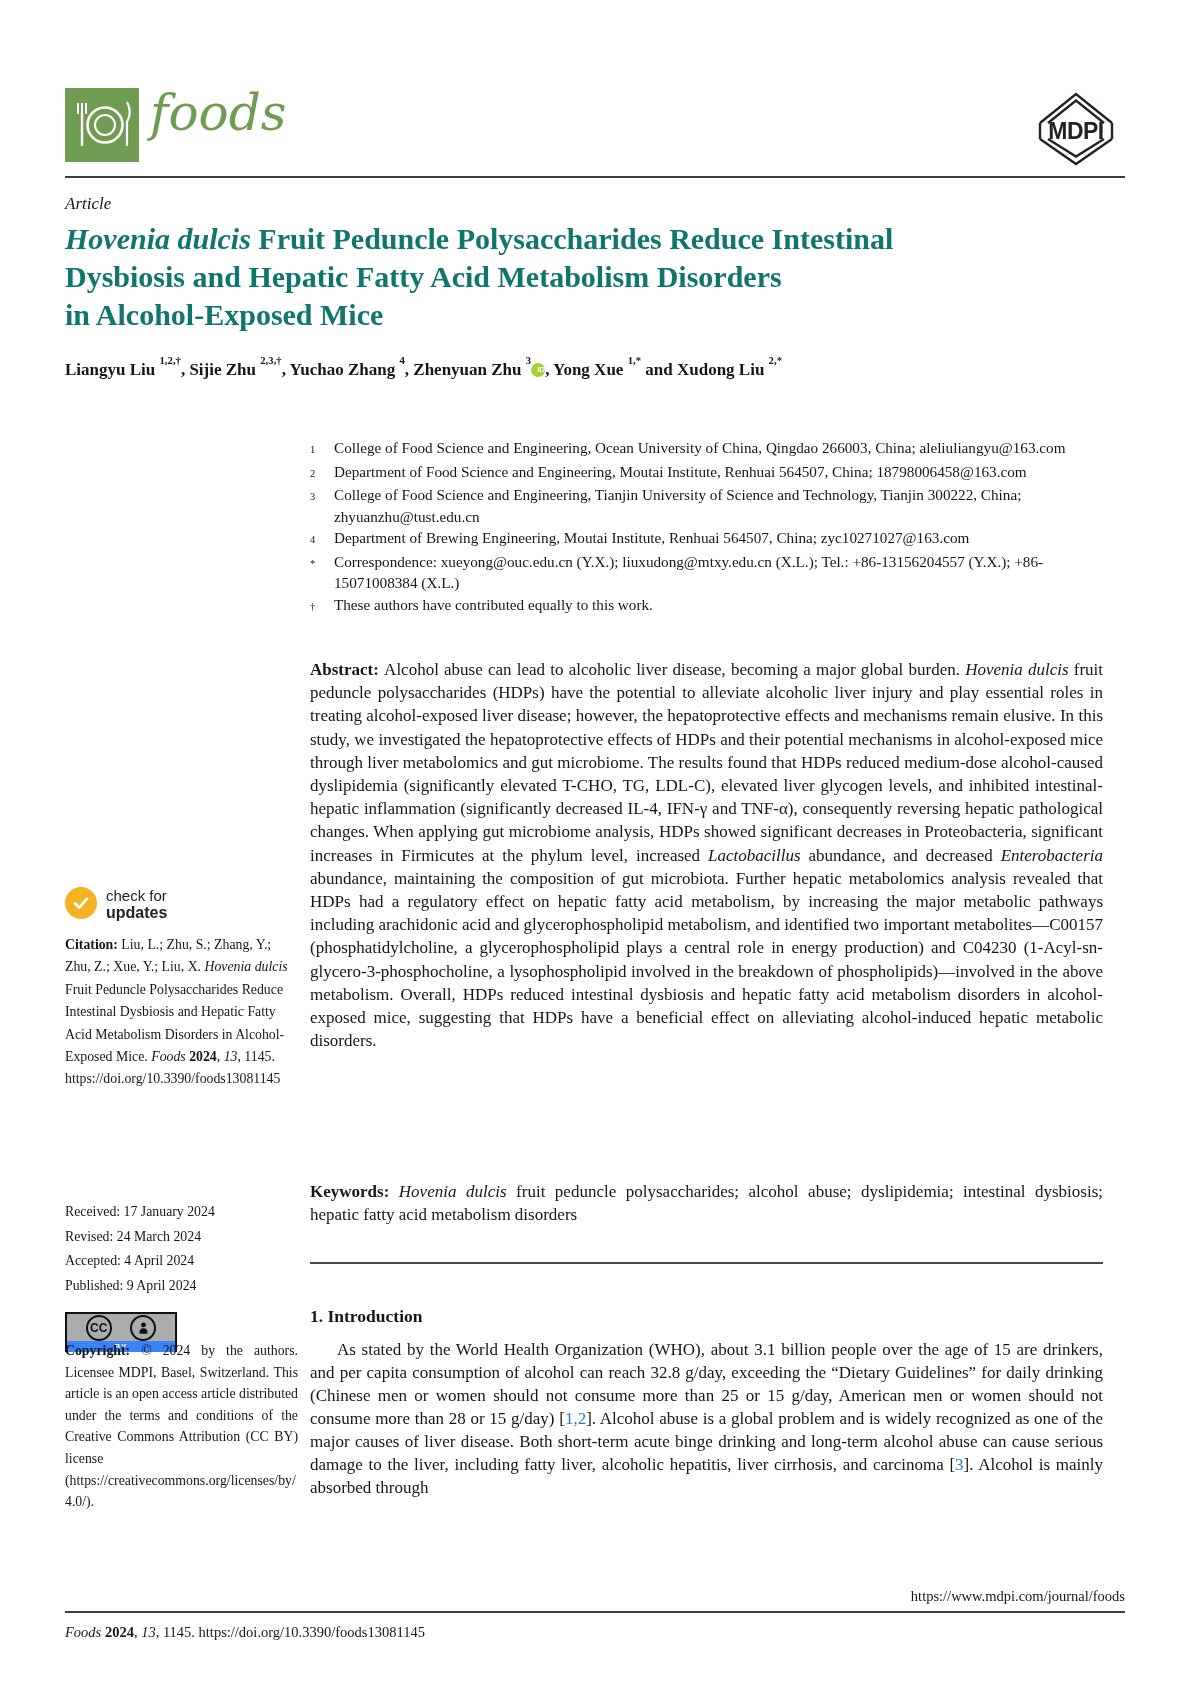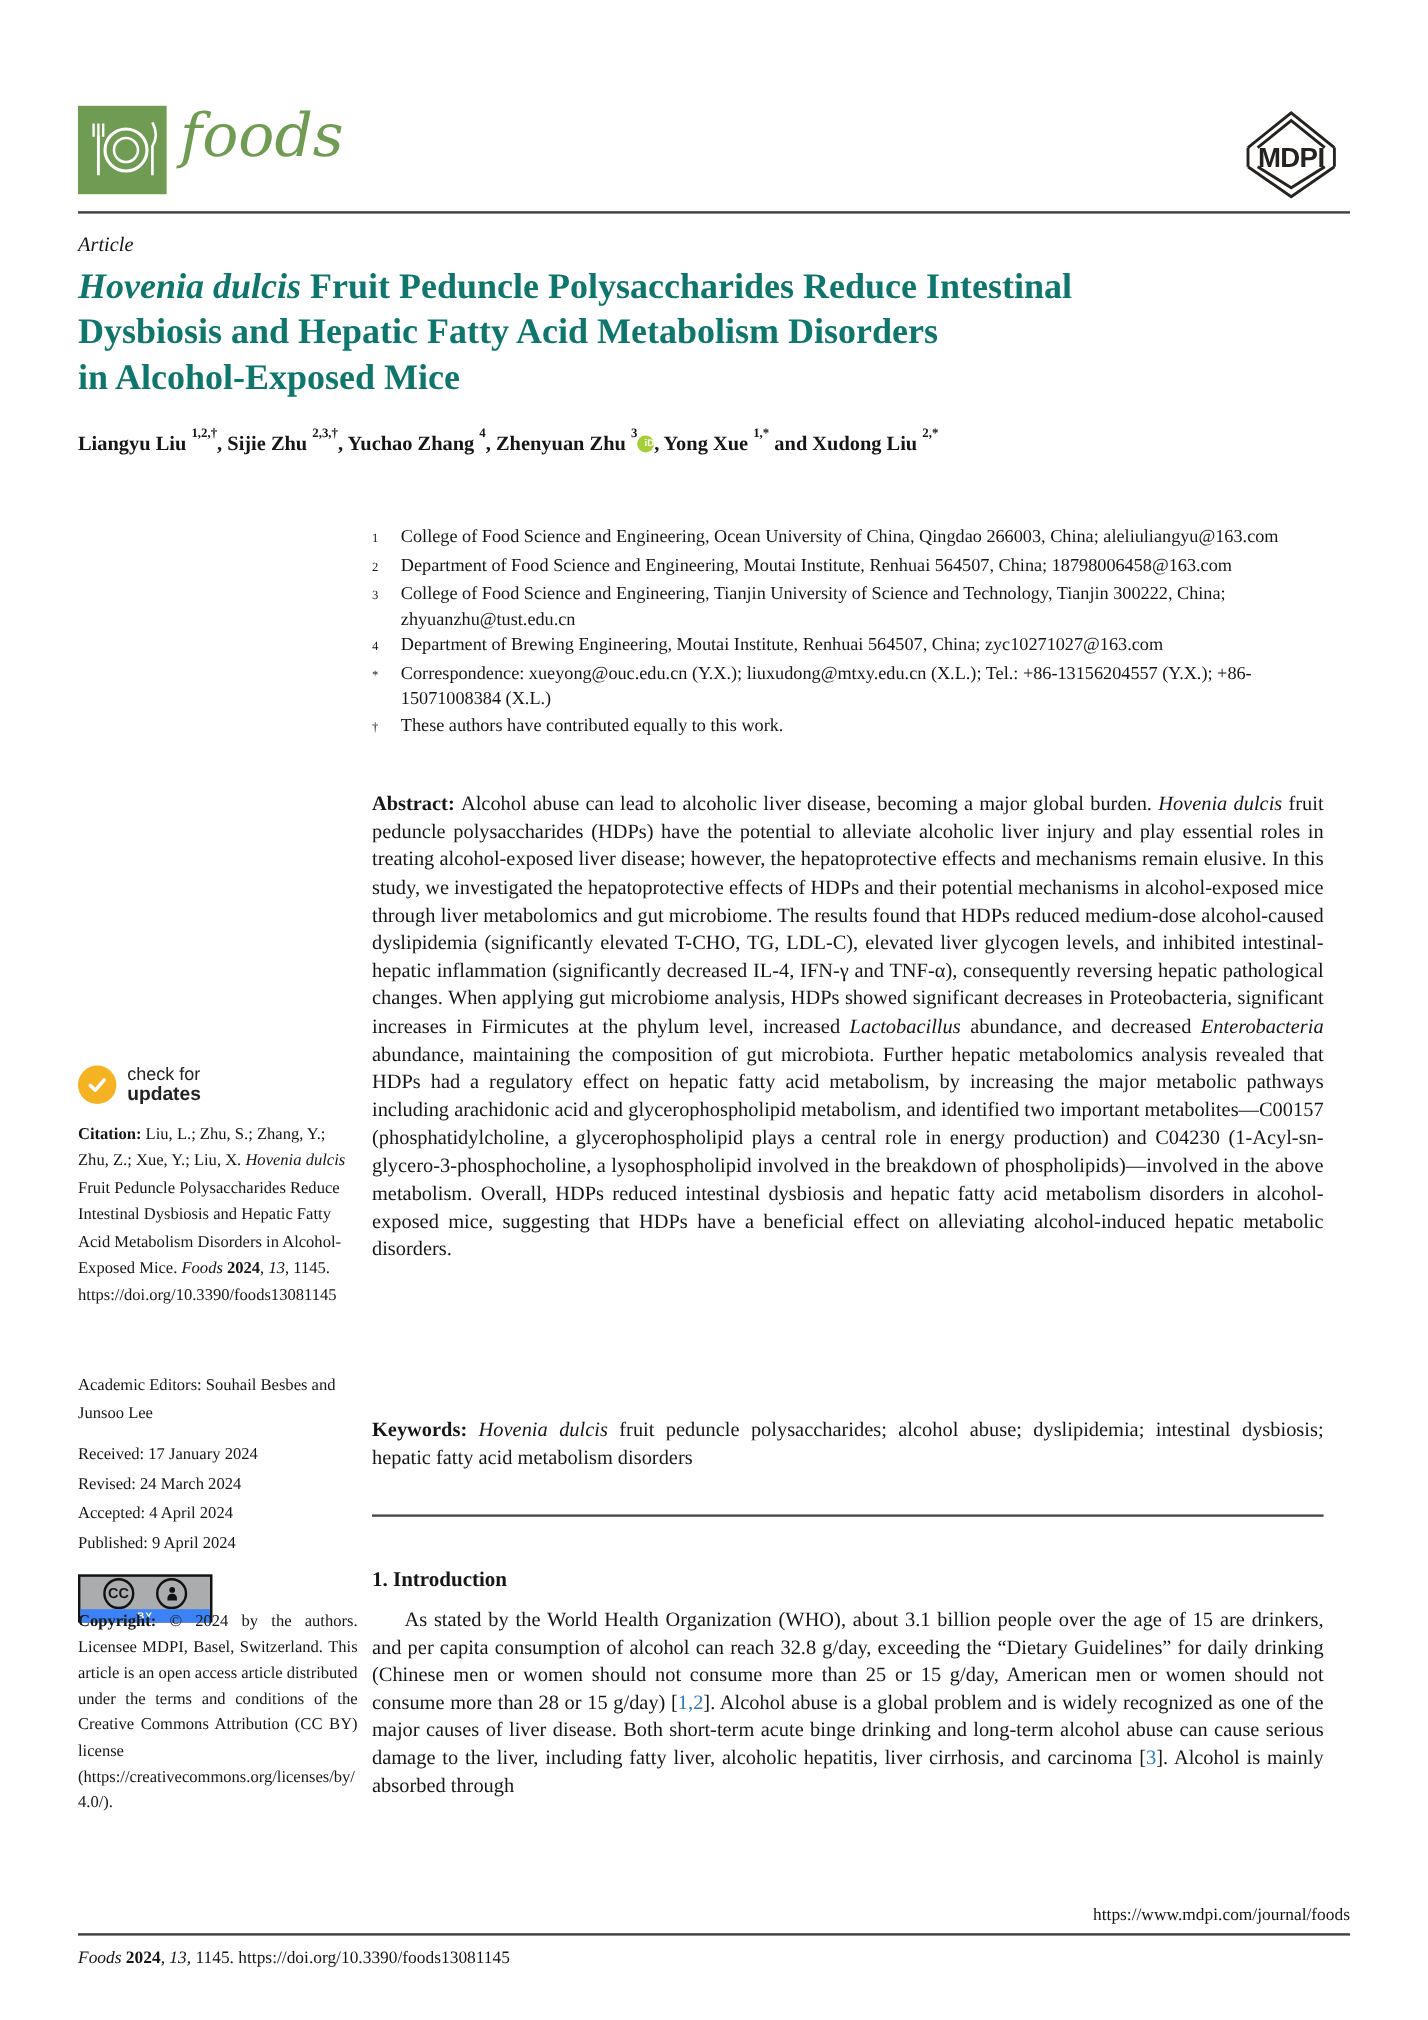--- a/index.html
+++ b/index.html
@@ -34,21 +34,21 @@
             text-align:justify;}
   .keywords{left:310px;top:1180px;width:793px;margin:0;font-size:17px;line-height:23.2px;
             text-align:justify;}
   .kw-rule{left:310px;top:1262px;width:793px;height:1.5px;background:#4a4a4a;}
   .intro-h{left:310px;top:1306px;margin:0;font-size:17.5px;font-weight:bold;}
   .intro-p{left:310px;top:1338px;width:793px;margin:0;font-size:17px;line-height:23px;
            text-align:justify;text-indent:27px;}
   .link{color:var(--link-blue,#2f7bbf);}
 
   
-  .check-badge{left:65px;top:887px;display:flex;align-items:center;gap:9px;cursor:pointer;}
+  .check-badge{left:65px;top:887px;display:flex;align-items:flex-start;gap:9px;cursor:pointer;}
   .check-circle{width:32px;height:32px;border-radius:50%;background:var(--badge-yellow,#f5b324);
                 display:flex;align-items:center;justify-content:center;}
   .check-text{display:flex;flex-direction:column;font-family:"Liberation Sans",sans-serif;
               font-size:15px;line-height:17px;color:#232323;}
   .check-text .up{font-weight:bold;font-size:16px;}
   .citation{left:65px;top:934px;width:232px;margin:0;font-size:13.8px;line-height:22.4px;
             overflow-wrap:break-word;}
   .editors{left:65px;top:1142px;width:232px;margin:0;font-size:13.8px;line-height:24px;}
   .dates{left:65px;top:1200px;width:232px;font-size:13.8px;line-height:24.5px;}
   .cc-badge{left:65px;top:1312px;width:112px;height:40px;background:#aaacae;
@@ -147,21 +147,20 @@
         <path d="M5 12.5 L10 17.5 L19 7" stroke="#fff" stroke-width="3.4" fill="none" stroke-linecap="round" stroke-linejoin="round"></path>
       </svg>
     </span>
     <span class="check-text">
       <span class="cf">check for</span>
       <span class="up">updates</span>
     </span>
   </div>
 
   <p class="abs citation"><span style="font-weight: bold;">Citation: </span><span>Liu, L.; Zhu, S.; Zhang, Y.; Zhu, Z.; Xue, Y.; Liu, X. </span><span style="font-style: italic;">Hovenia dulcis</span><span> Fruit Peduncle Polysaccharides Reduce Intestinal Dysbiosis and Hepatic Fatty Acid Metabolism Disorders in Alcohol-Exposed Mice. </span><span style="font-style: italic;">Foods</span><span> </span><span style="font-weight: bold;">2024</span><span>, </span><span style="font-style: italic;">13</span><span>, 1145. https://doi.org/10.3390/foods13081145</span></p>
-  <p class="abs editors">Academic Editors: Souhail Besbes and Junsoo Lee</p>
 
   <div class="abs dates">
     <div>Received: 17 January 2024</div>
     <div>Revised: 24 March 2024</div>
     <div>Accepted: 4 April 2024</div>
     <div>Published: 9 April 2024</div>
   </div>
 
   <div class="abs cc-badge">
     <div class="cc-row">

